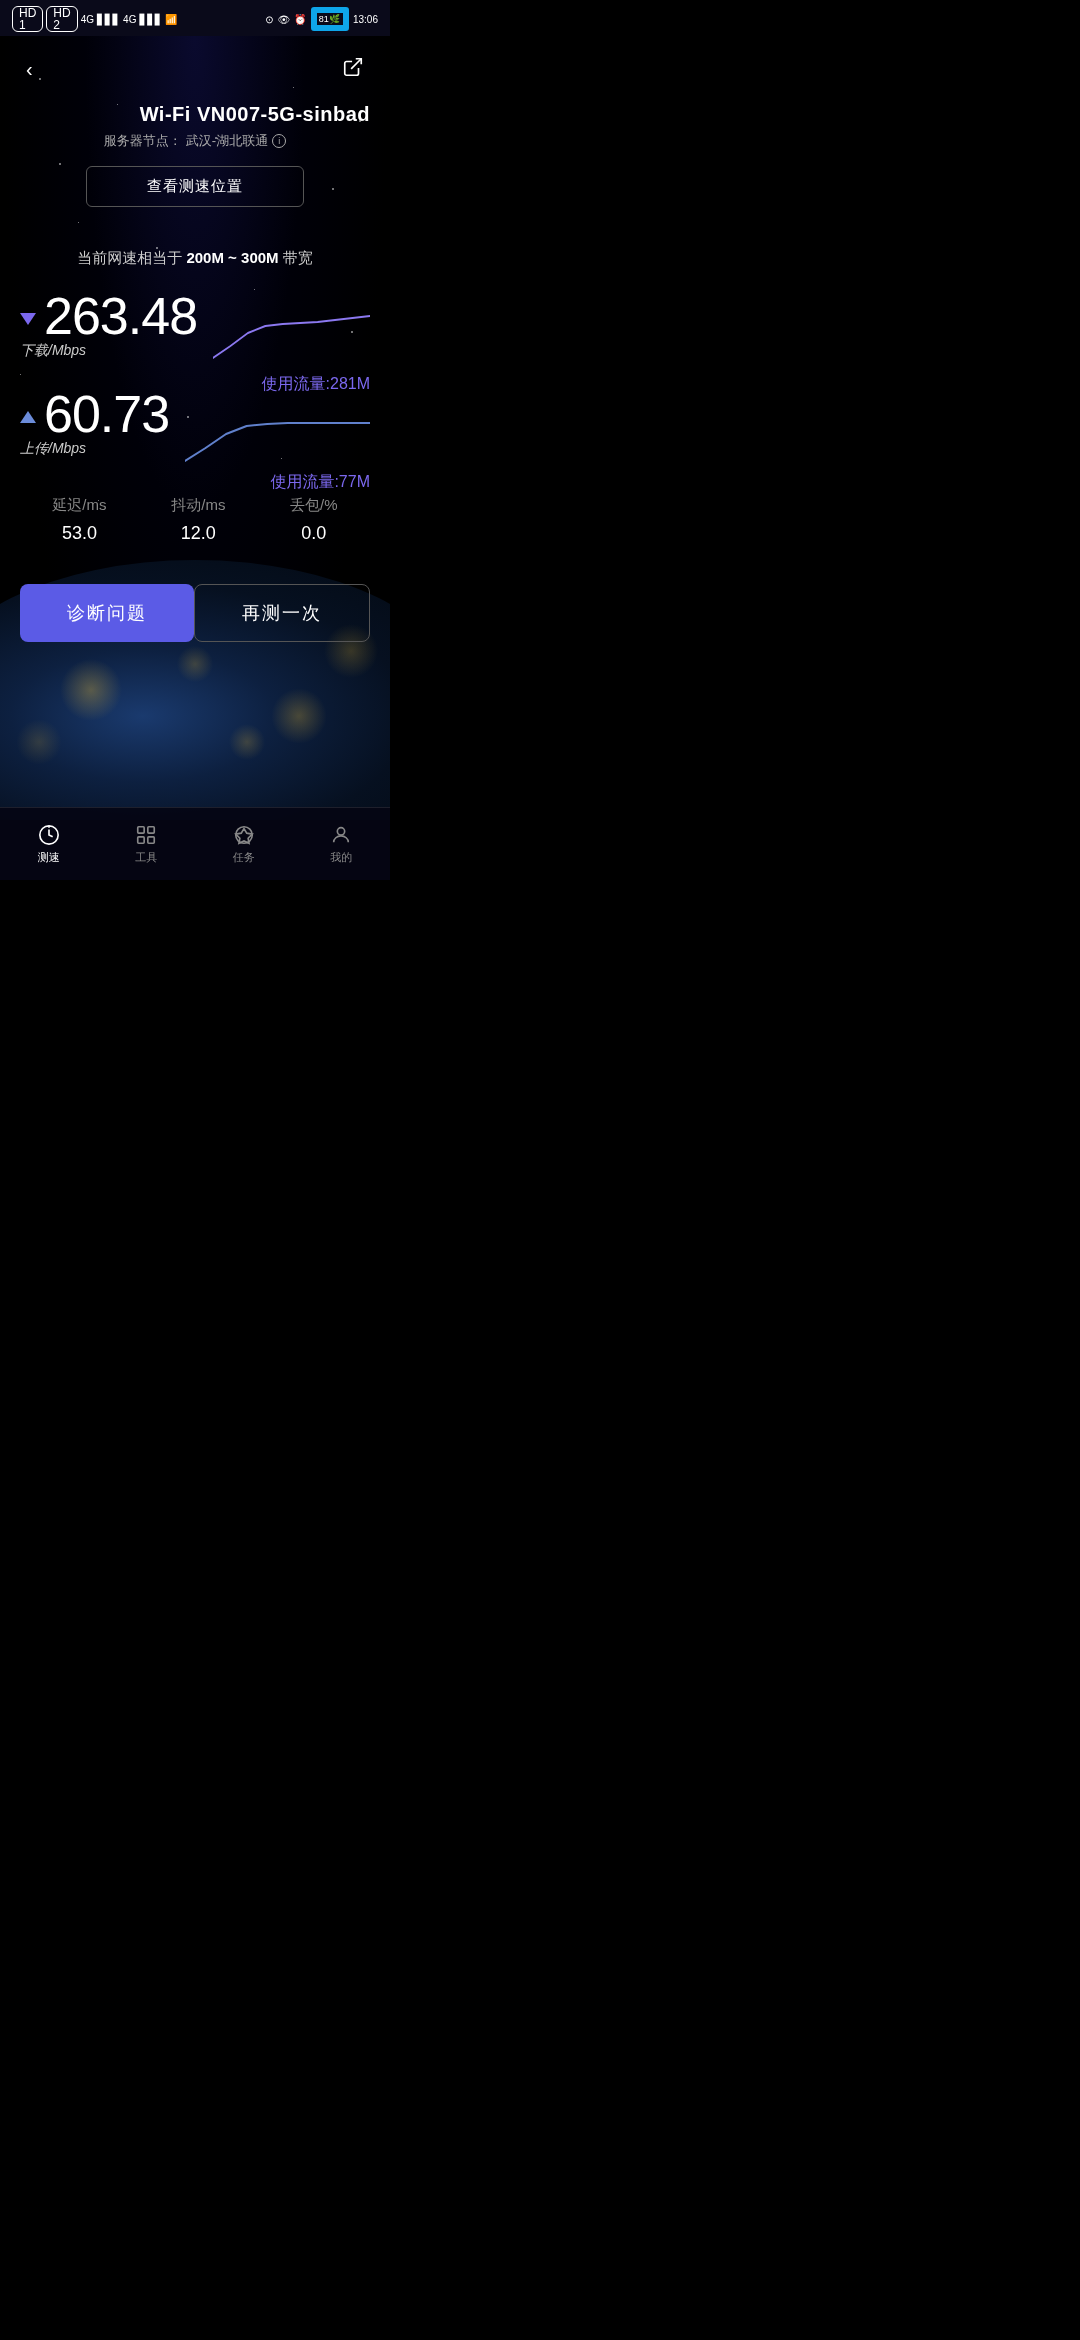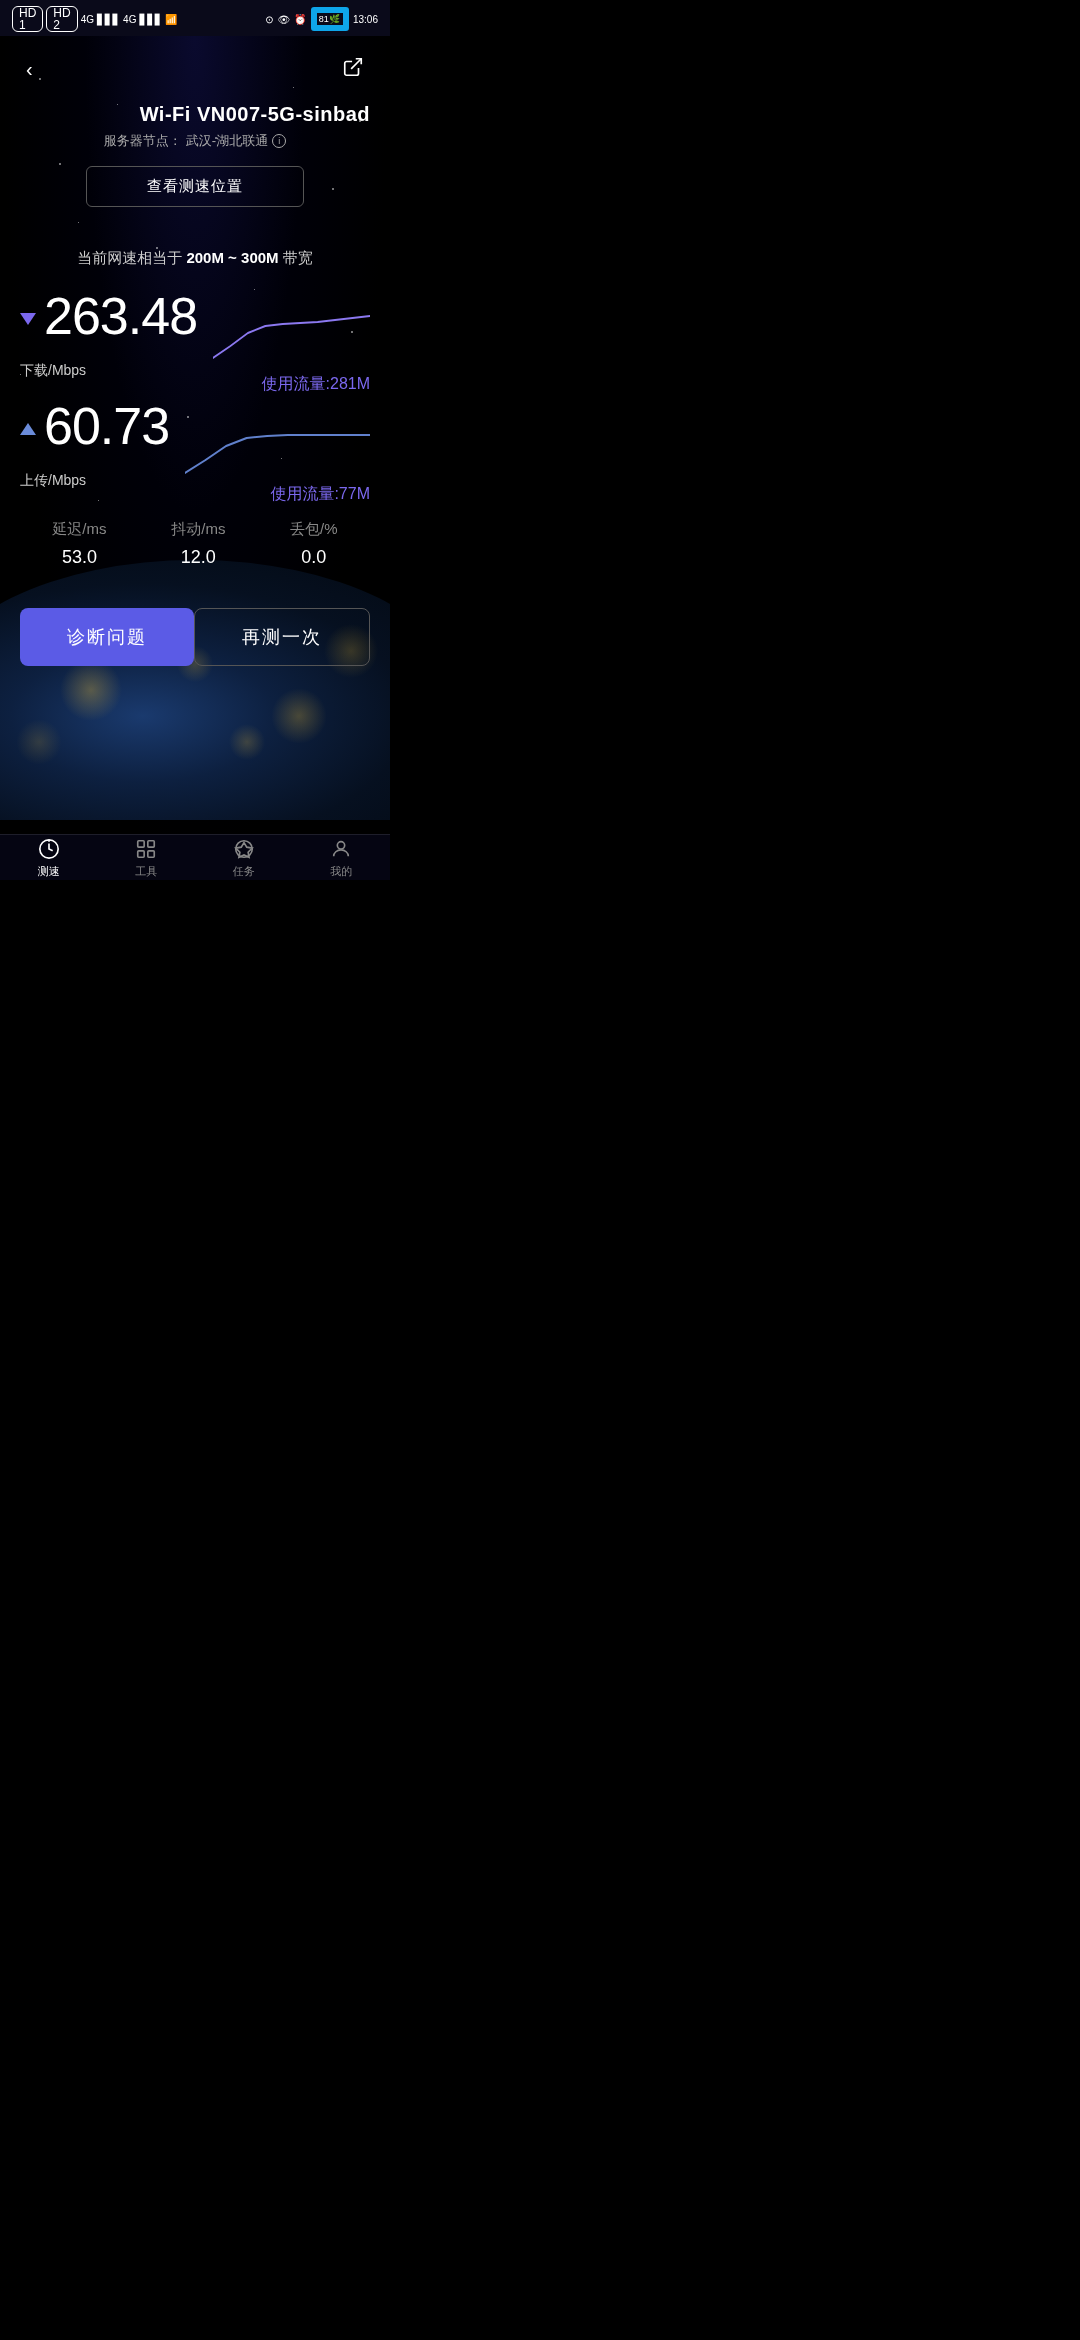--- a/index.html
+++ b/index.html
@@ -86,21 +86,21 @@
         radial-gradient(circle at 20% 70%, rgba(255,200,50,0.15) 0%, transparent 5%),
         radial-gradient(circle at 80% 35%, rgba(255,200,50,0.2) 0%, transparent 6%),
         radial-gradient(circle at 60% 70%, rgba(255,200,50,0.2) 0%, transparent 5%);
     }
 
     
     .nav-bar {
       position: absolute;
       bottom: 0;
       left: 0; right: 0;
-      height: 46px;
+      height: 73px;
       background: rgba(5, 5, 20, 0.92);
       display: flex;
       justify-content: space-around;
       align-items: center;
       border-top: 1px solid rgba(255,255,255,0.1);
       z-index: 10;
     }
     .nav-item {
       display: flex;
       flex-direction: column;
@@ -243,21 +243,22 @@
     .speed-number {
       font-size: 52px;
       font-weight: 300;
       line-height: 1;
       letter-spacing: -1px;
     }
 
     .speed-unit {
       font-size: 14px;
       color: #ccc;
-      margin-top: 20px;
+      margin-top: 0;
+      font-style: italic;
     }
 
     .speed-chart-area {
       flex: 1;
       position: relative;
       height: 70px;
       margin-top: 8px;
     }
 
     .speed-chart-area svg {

